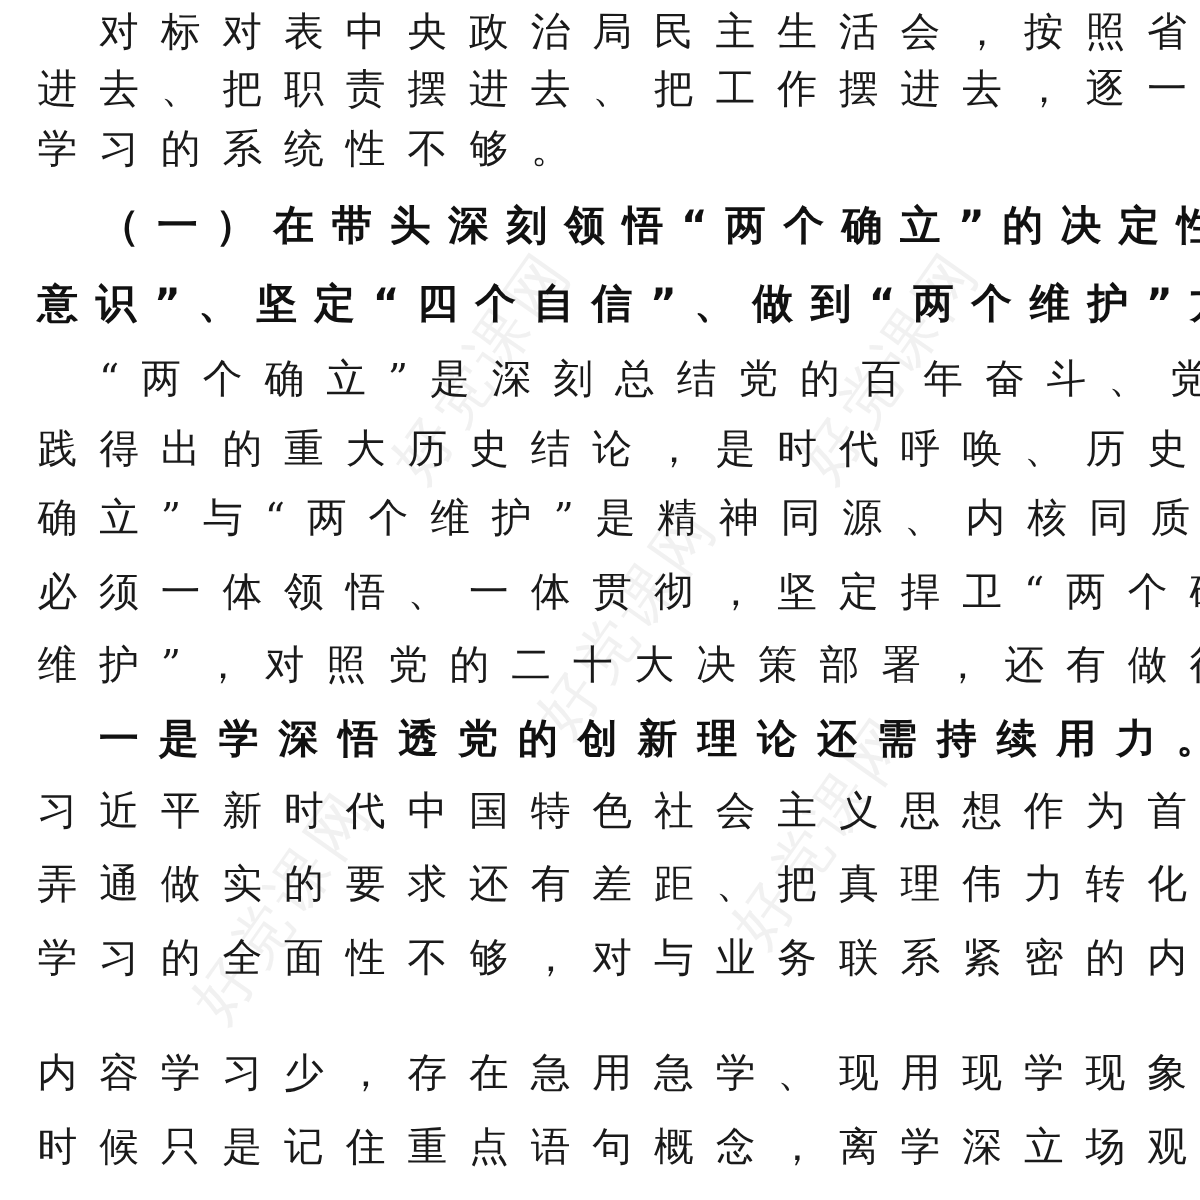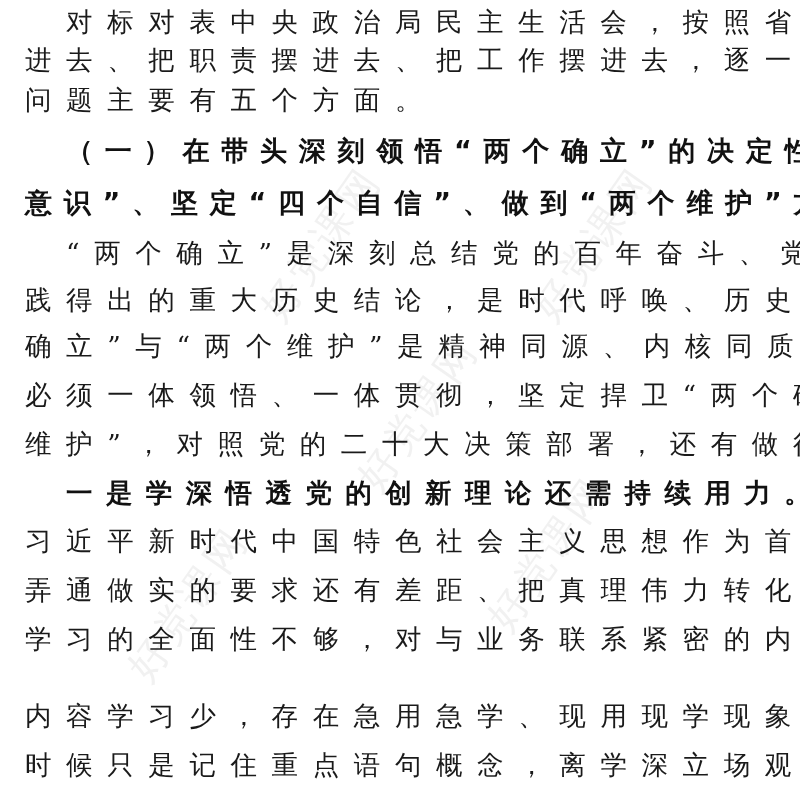--- a/index.html
+++ b/index.html
@@ -65,21 +65,21 @@
 <div class="page">
 
   <div class="watermark" style="left:248px; top:300px;">好党课网</div>
   <div class="watermark" style="left:520px; top:300px;">好党课网</div>
   <div class="watermark" style="left:345px; top:470px;">好党课网</div>
   <div class="watermark" style="left:115px; top:660px;">好党课网</div>
   <div class="watermark" style="left:475px; top:610px;">好党课网</div>
 
   <div class="line indent" style="top:2px;">对标对表中央政治局民主生活会，按照省委要求，坚持把自己摆</div>
   <div class="line" style="top:40px;">进去、把职责摆进去、把工作摆进去，逐一对照、深入查摆，存在的</div>
-  <div class="line" style="top:80px;">问题主要有五个方面。</div>
+  <div class="line" style="top:80px;">学习的系统性不够。</div>
 
   <div class="line indent heading" style="top:131px;">（一）在带头深刻领悟“两个确立”的决定性意义,增强“四个</div>
   <div class="line heading" style="top:183px;">意识”、坚定“四个自信”、做到“两个维护”方面</div>
 
   <div class="line indent" style="top:233px;">“两个确立”是深刻总结党的百年奋斗、党的十八大以来伟大实</div>
   <div class="line" style="top:280px;">践得出的重大历史结论，是时代呼唤、历史选择、民心所向。“两个</div>
   <div class="line" style="top:326px;">确立”与“两个维护”是精神同源、内核同质、相互贯通的有机整体，</div>
   <div class="line" style="top:375px;">必须一体领悟、一体贯彻，坚定捍卫“两个确立”、坚决做到“两个</div>
   <div class="line" style="top:424px;">维护”，对照党的二十大决策部署，还有做得不到位地方。</div>
 

